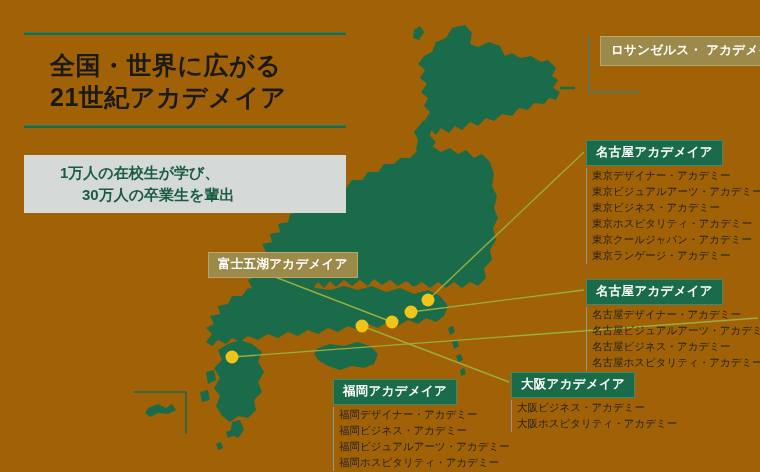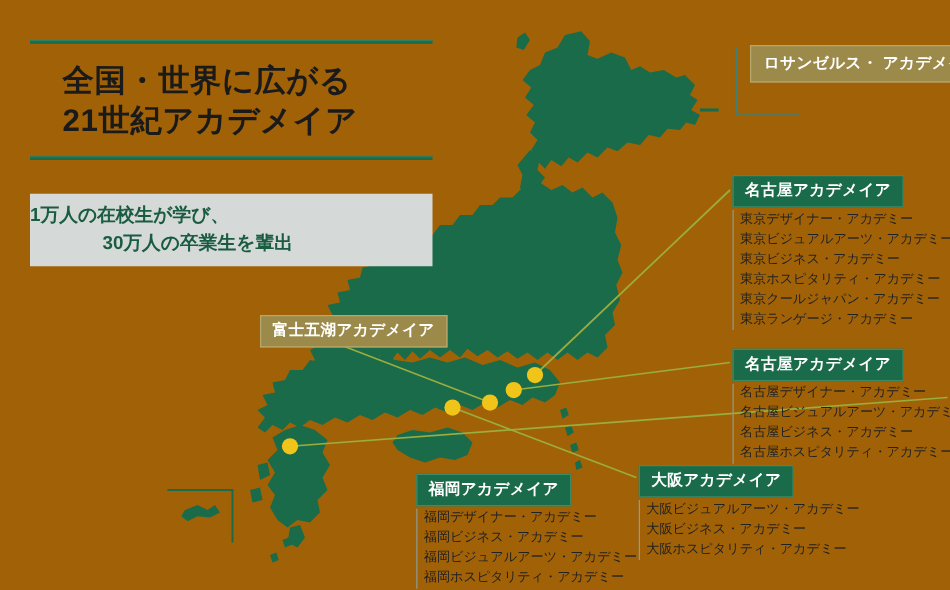--- a/index.html
+++ b/index.html
@@ -33,20 +33,21 @@
     width: 322px; height: 58px;
     background: #d5d9d7;
     display: flex; flex-direction: column;
     justify-content: center;
   }
   .subtitle-line {
     color: #1a5c41;
     font-size: 15px;
     font-weight: bold;
     line-height: 1.5;
+    padding-left: 36px;
   }
   .subtitle-line.indent { padding-left: 58px; }
 
   
   #map-svg { position: absolute; left: 0; top: 0; width: 760px; height: 472px; }
 
   
   .box-header {
     display: inline-block;
     color: #ffffff;
@@ -219,21 +220,20 @@
       <li>名古屋デザイナー・アカデミー</li>
       <li>名古屋ビジュアルアーツ・アカデミー</li>
       <li>名古屋ビジネス・アカデミー</li>
       <li>名古屋ホスピタリティ・アカデミー</li>
     </ul>
   </div>
 
   <div class="panel" id="panel-osaka">
     <div class="box-header hdr-green">大阪アカデメイア</div>
     <ul class="item-list">
-      <li>大阪ビジュアルアーツ・アカデミー</li>
       <li>大阪ビジネス・アカデミー</li>
       <li>大阪ホスピタリティ・アカデミー</li>
     </ul>
   </div>
 
   <div class="panel" id="panel-fukuoka">
     <div class="box-header hdr-green">福岡アカデメイア</div>
     <ul class="item-list">
       <li>福岡デザイナー・アカデミー</li>
       <li>福岡ビジネス・アカデミー</li>

